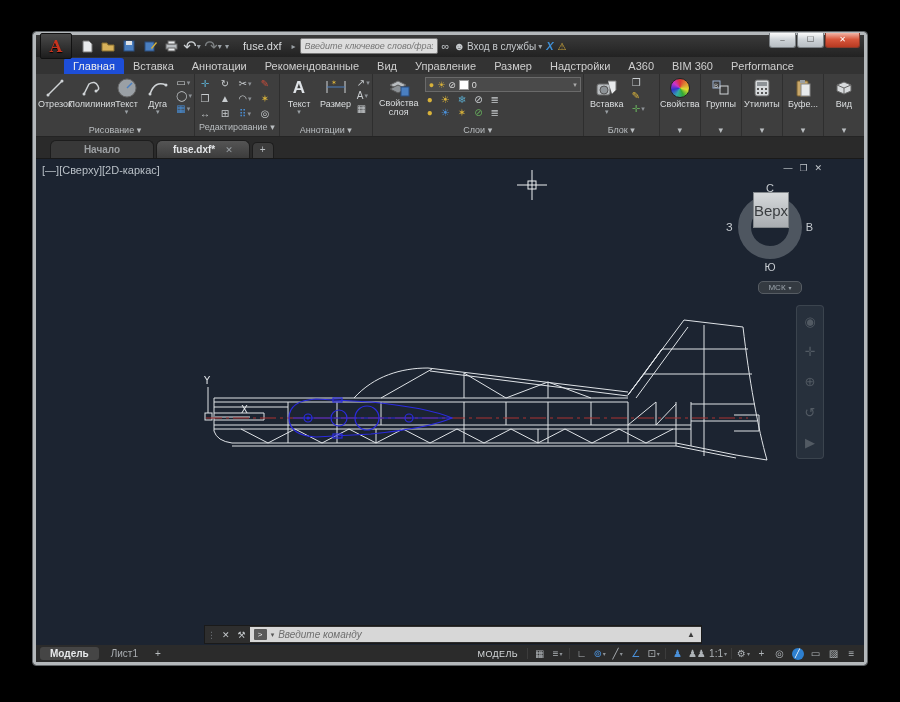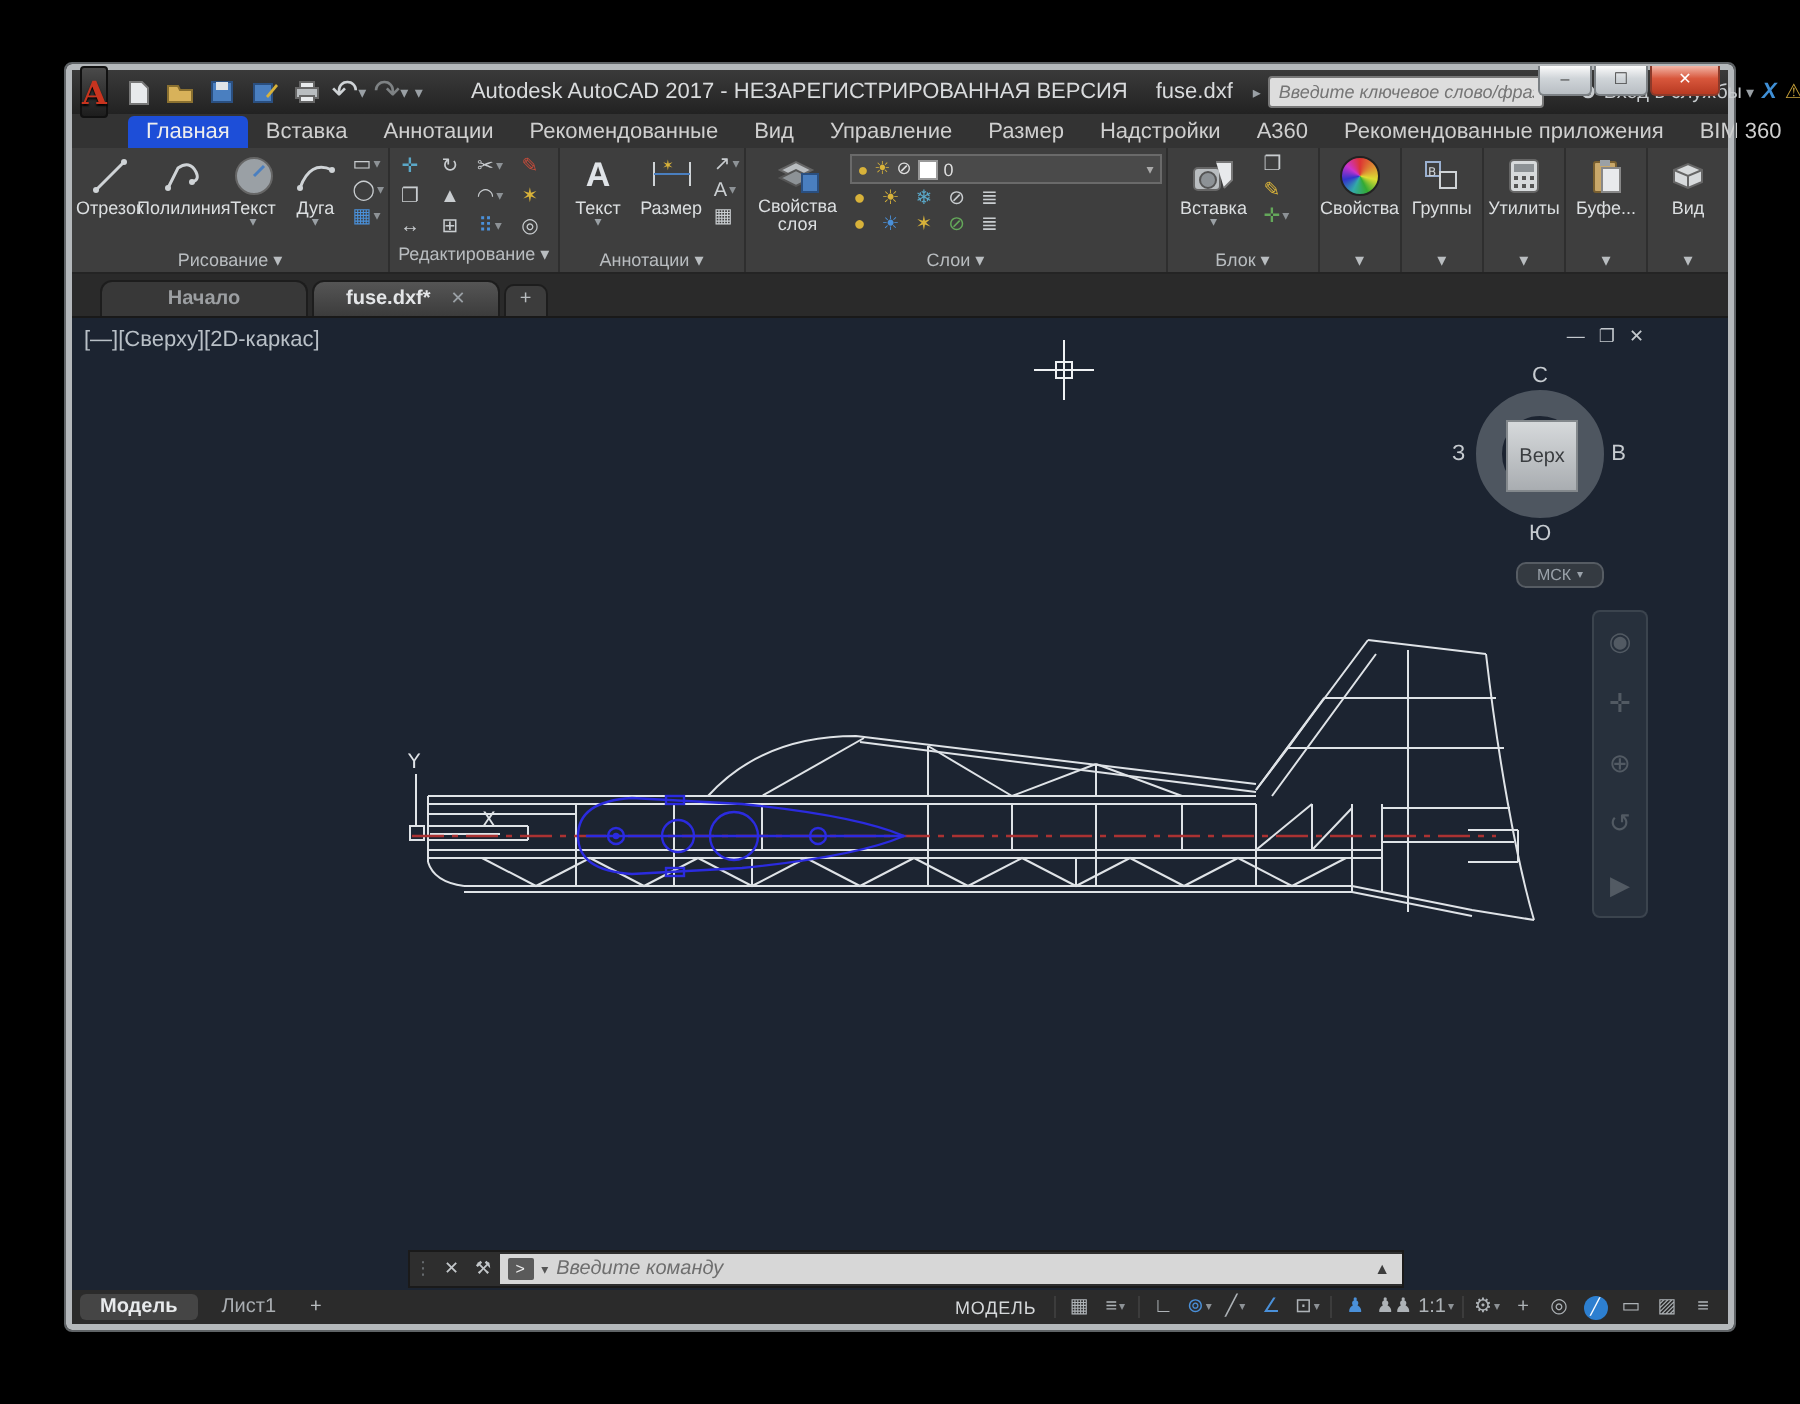--- a/index.html
+++ b/index.html
@@ -74,22 +74,22 @@
   
   .canvas{position:relative;flex:1;background:#1c2431;overflow:hidden;}
   .vplabel{position:absolute;left:6px;top:5px;font-size:11px;color:#b9c0c7;display:flex;gap:0;}
   .vplabel span{cursor:pointer;}
   .vpbtns{position:absolute;right:42px;top:4px;color:#c3c8cd;font-size:9px;display:flex;gap:7px;}
   .vpbtns span{cursor:pointer;}
   
   .vcube{position:absolute;right:52px;top:26px;width:84px;height:84px;}
   .vring{position:absolute;left:10px;top:10px;width:64px;height:64px;border-radius:50%;
     border:13px solid rgba(95,103,112,0.75);box-sizing:border-box;}
-  .vface{position:absolute;left:25px;top:25px;width:34px;height:34px;background:linear-gradient(#d6d9db,#a9adb1);
-    border:1px solid #83888c;color:#3a3d40;font-size:10px;display:flex;align-items:center;justify-content:center;cursor:pointer;}
+  .vface{position:absolute;left:25px;top:7px;width:34px;height:34px;background:linear-gradient(#d6d9db,#a9adb1);
+    border:1px solid #83888c;color:#3a3d40;font-size:15px;display:flex;align-items:center;justify-content:center;cursor:pointer;}
   .vdir{position:absolute;color:#c6cbd0;font-size:11px;cursor:pointer;}
   .vd-n{left:50%;top:-3px;transform:translateX(-50%);}
   .vd-s{left:50%;bottom:-4px;transform:translateX(-50%);}
   .vd-w{left:-2px;top:50%;transform:translateY(-50%);}
   .vd-e{right:-1px;top:50%;transform:translateY(-50%);}
   .wcs{position:absolute;right:62px;top:122px;width:42px;height:11px;background:#343a41;border:1px solid #565c63;
     border-radius:5px;color:#9aa2aa;font-size:8px;display:flex;align-items:center;justify-content:center;gap:3px;cursor:pointer;}
   
   .navbar{position:absolute;right:40px;top:146px;width:26px;height:152px;background:rgba(84,92,100,0.22);
     border:1px solid rgba(120,128,136,0.25);border-radius:4px;display:flex;flex-direction:column;
@@ -170,21 +170,20 @@
       <span class="qbtn">
             <span>↶</span>
             <span class="qchev">▾</span>
           </span>
       <span class="qbtn" style="color:#7e8284">
             <span>↷</span>
             <span class="qchev">▾</span>
           </span>
       <span class="qchev">▾</span>
     </div>
-    <span class="wtitle">Autodesk AutoCAD 2017 - НЕЗАРЕГИСТРИРОВАННАЯ ВЕРСИЯ</span>
     <span class="wdoc">fuse.dxf</span>
     <div class="infocenter">
       <span class="ic-arrow">▸</span>
       <input class="searchbox" placeholder="Введите ключевое слово/фразу" style="">
       <span class="icbtn">
             <span>∞</span>
           </span>
       <span class="icbtn">
         <span>☻</span>
         <span class="ic-label">Вход в службы</span>
@@ -201,21 +200,20 @@
   <div class="tabrow">
     <span class="rtab active">Главная</span>
     <span class="rtab">Вставка</span>
     <span class="rtab">Аннотации</span>
     <span class="rtab">Рекомендованные</span>
     <span class="rtab">Вид</span>
     <span class="rtab">Управление</span>
     <span class="rtab">Размер</span>
     <span class="rtab">Надстройки</span>
     <span class="rtab">A360</span>
-    <span class="rtab">Рекомендованные приложения</span>
     <span class="rtab">BIM 360</span>
     <span class="rtab">Performance</span>
 
   </div>
 
   <div class="ribbon">
 
     <div class="panel" style="width:158px">
       <div class="pbody">
         <div class="bigtool">

